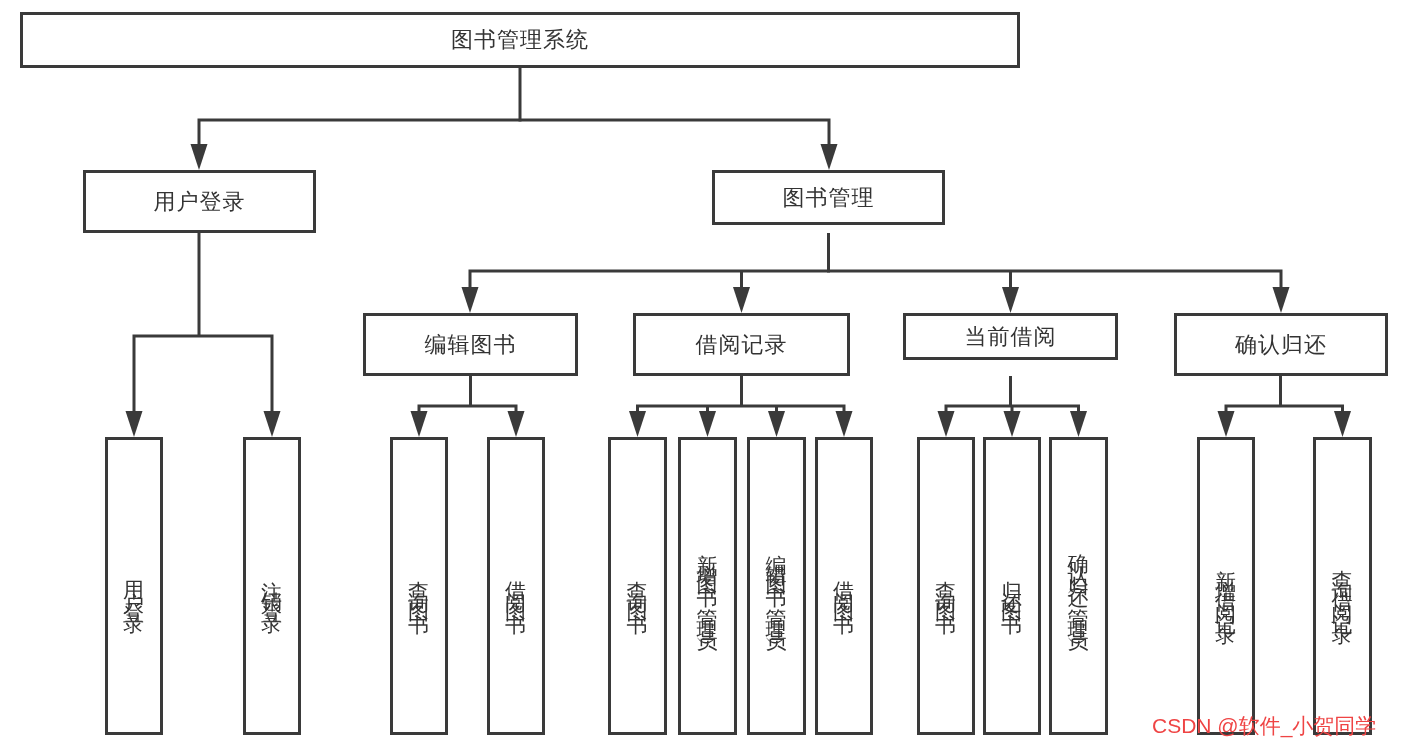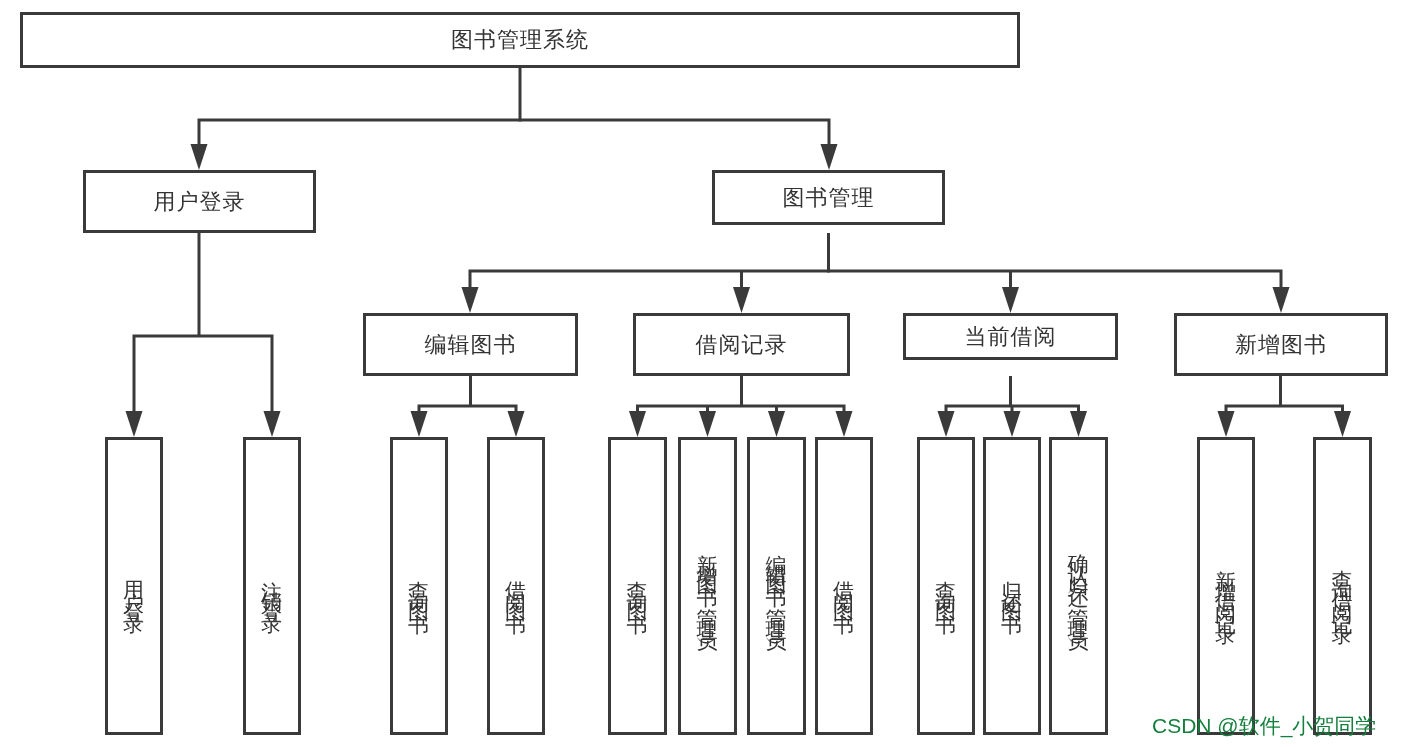--- a/index.html
+++ b/index.html
@@ -46,21 +46,21 @@
     line-height: 1;
     letter-spacing: 11px;
     white-space: nowrap;
   }
   .watermark {
     position: absolute;
     left: 1152px;
     top: 712px;
     width: 250px;
     font-size: 21px;
-    color: #15803d;
+    color: #ef4444;
     white-space: nowrap;
     z-index: 5;
   }
 </style>
 </head>
 <body>
 
 <div class="canvas">
 
   <svg class="connectors" viewBox="0 0 1405 747" xmlns="http://www.w3.org/2000/svg">
@@ -124,21 +124,21 @@
   <div class="node" style="left:363px; top:313px; width:215px; height:63px;">
     <span class="hlabel">编辑图书</span>
   </div>
   <div class="node" style="left:633px; top:313px; width:217px; height:63px;">
     <span class="hlabel">借阅记录</span>
   </div>
   <div class="node" style="left:903px; top:313px; width:215px; height:47px;">
     <span class="hlabel">当前借阅</span>
   </div>
   <div class="node" style="left:1174px; top:313px; width:214px; height:63px;">
-    <span class="hlabel">新增图书</span>
+    <span class="hlabel">确认归还</span>
   </div>
 
   <div class="node" style="left:105px; top:437px; width:58px; height:298px;">
     <span class="vtext">用户登录</span>
   </div>
   <div class="node" style="left:243px; top:437px; width:58px; height:298px;">
     <span class="vtext">注销登录</span>
   </div>
 
   <div class="node" style="left:390px; top:437px; width:58px; height:298px;">

